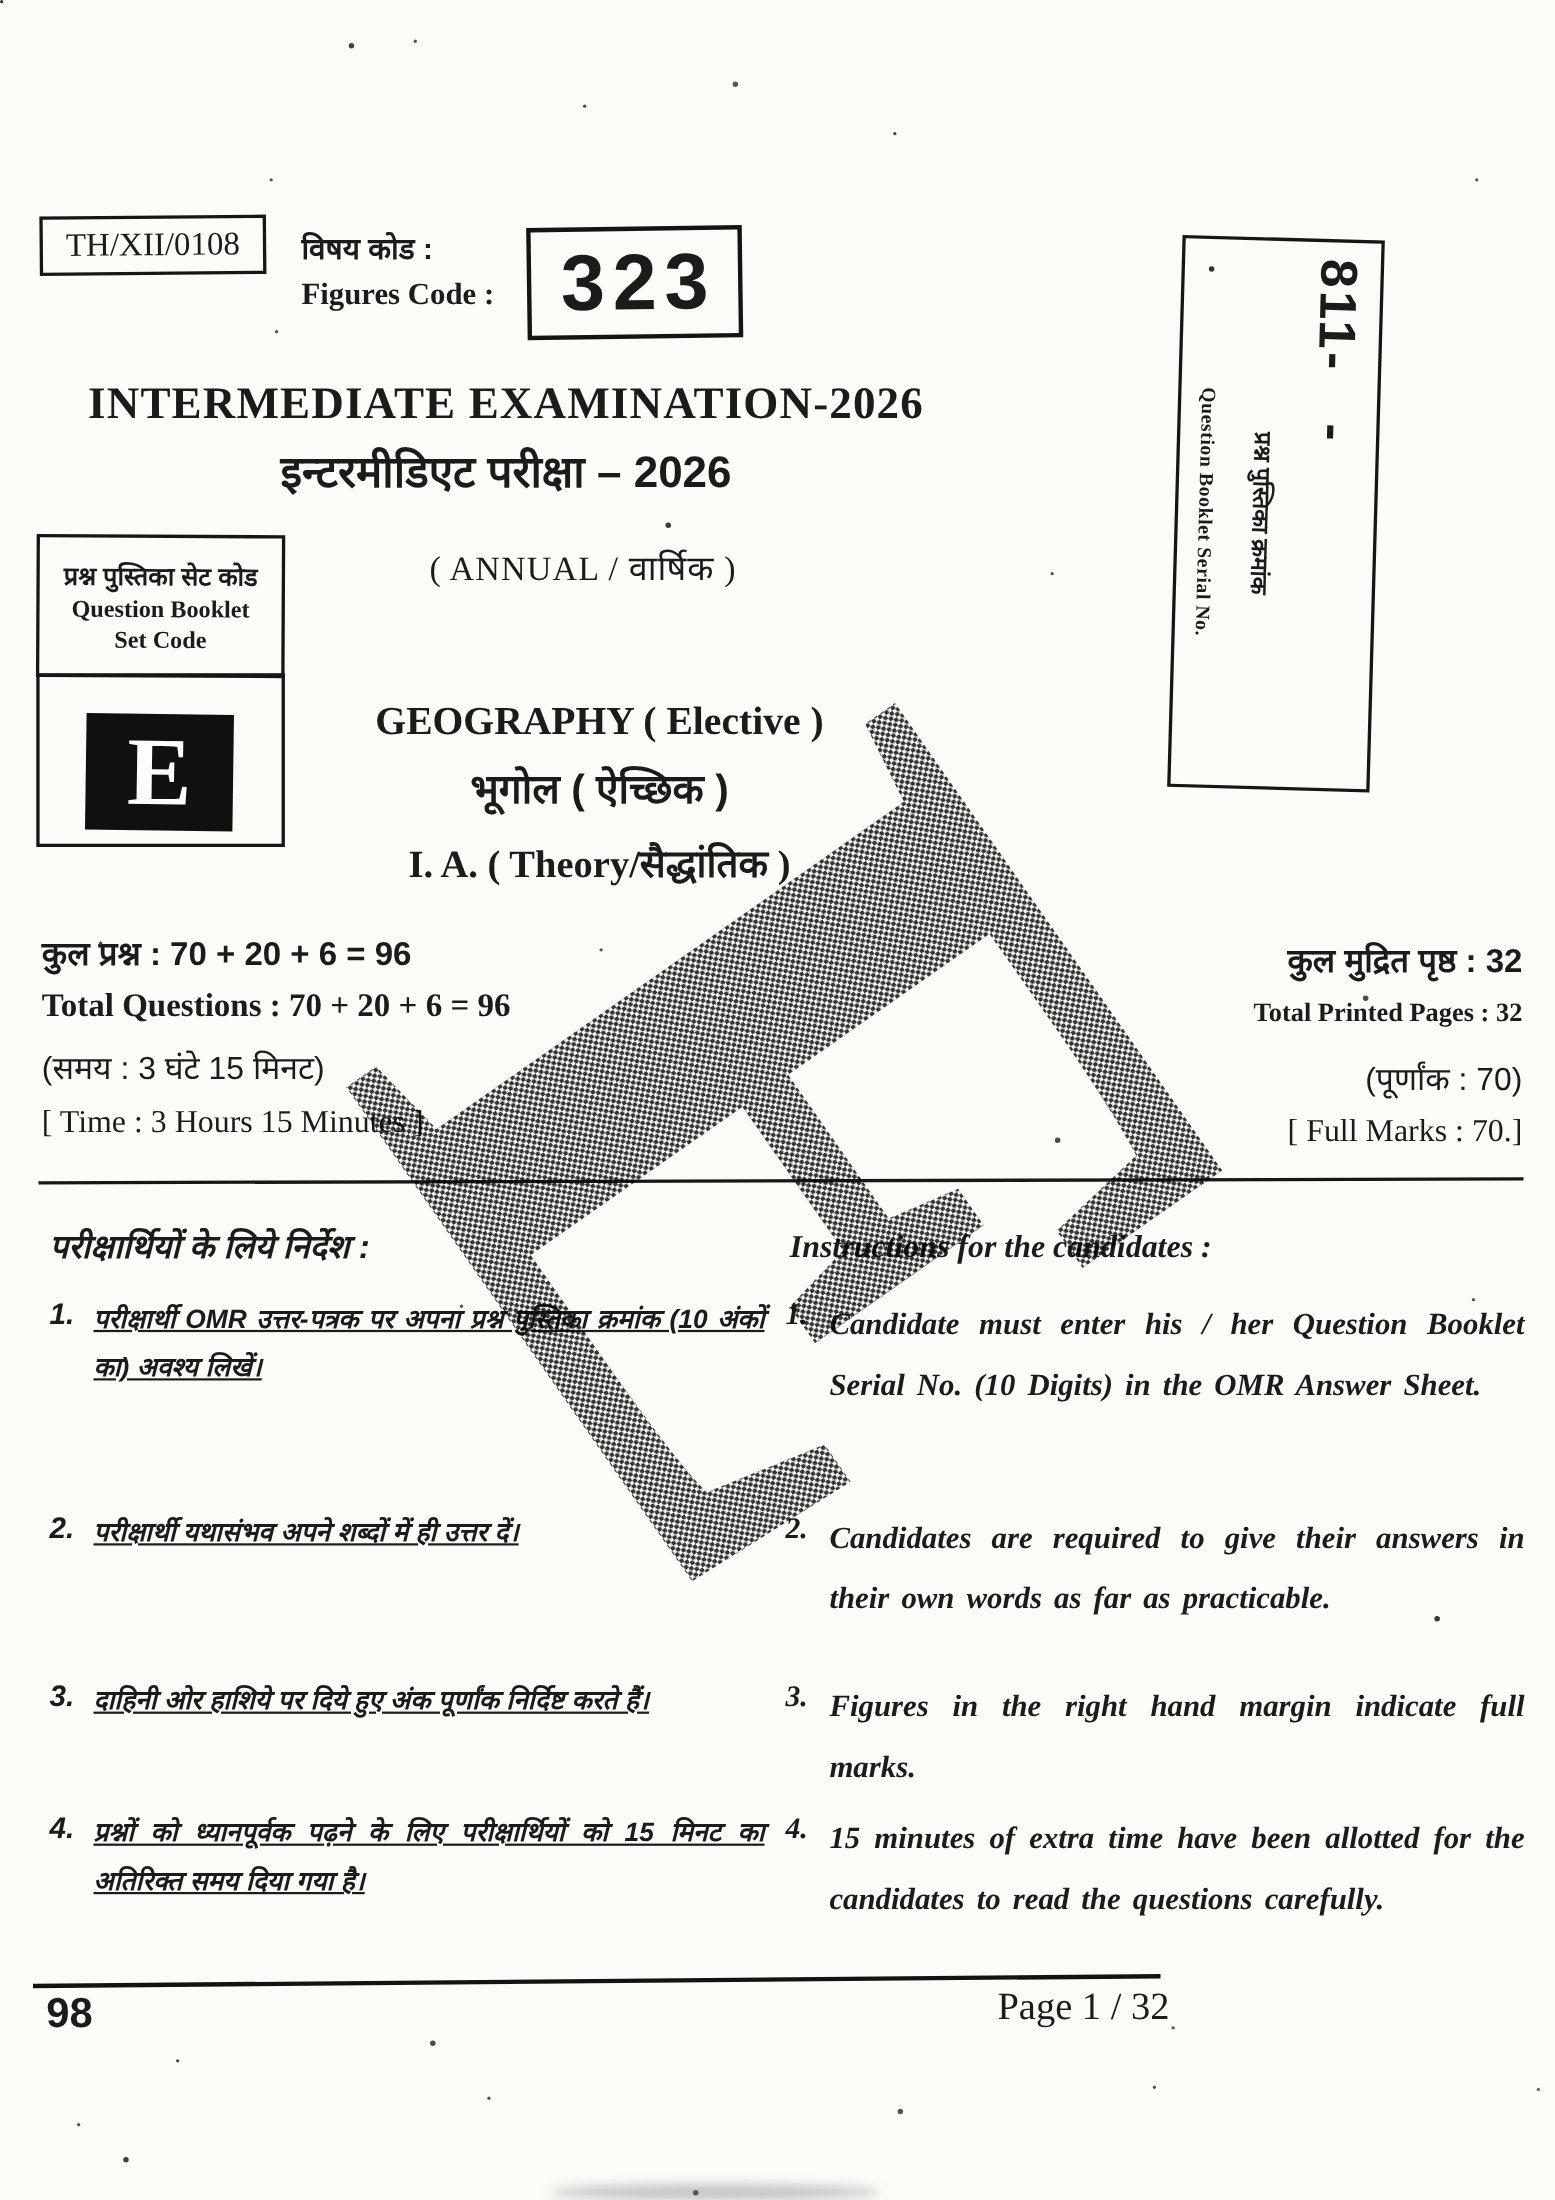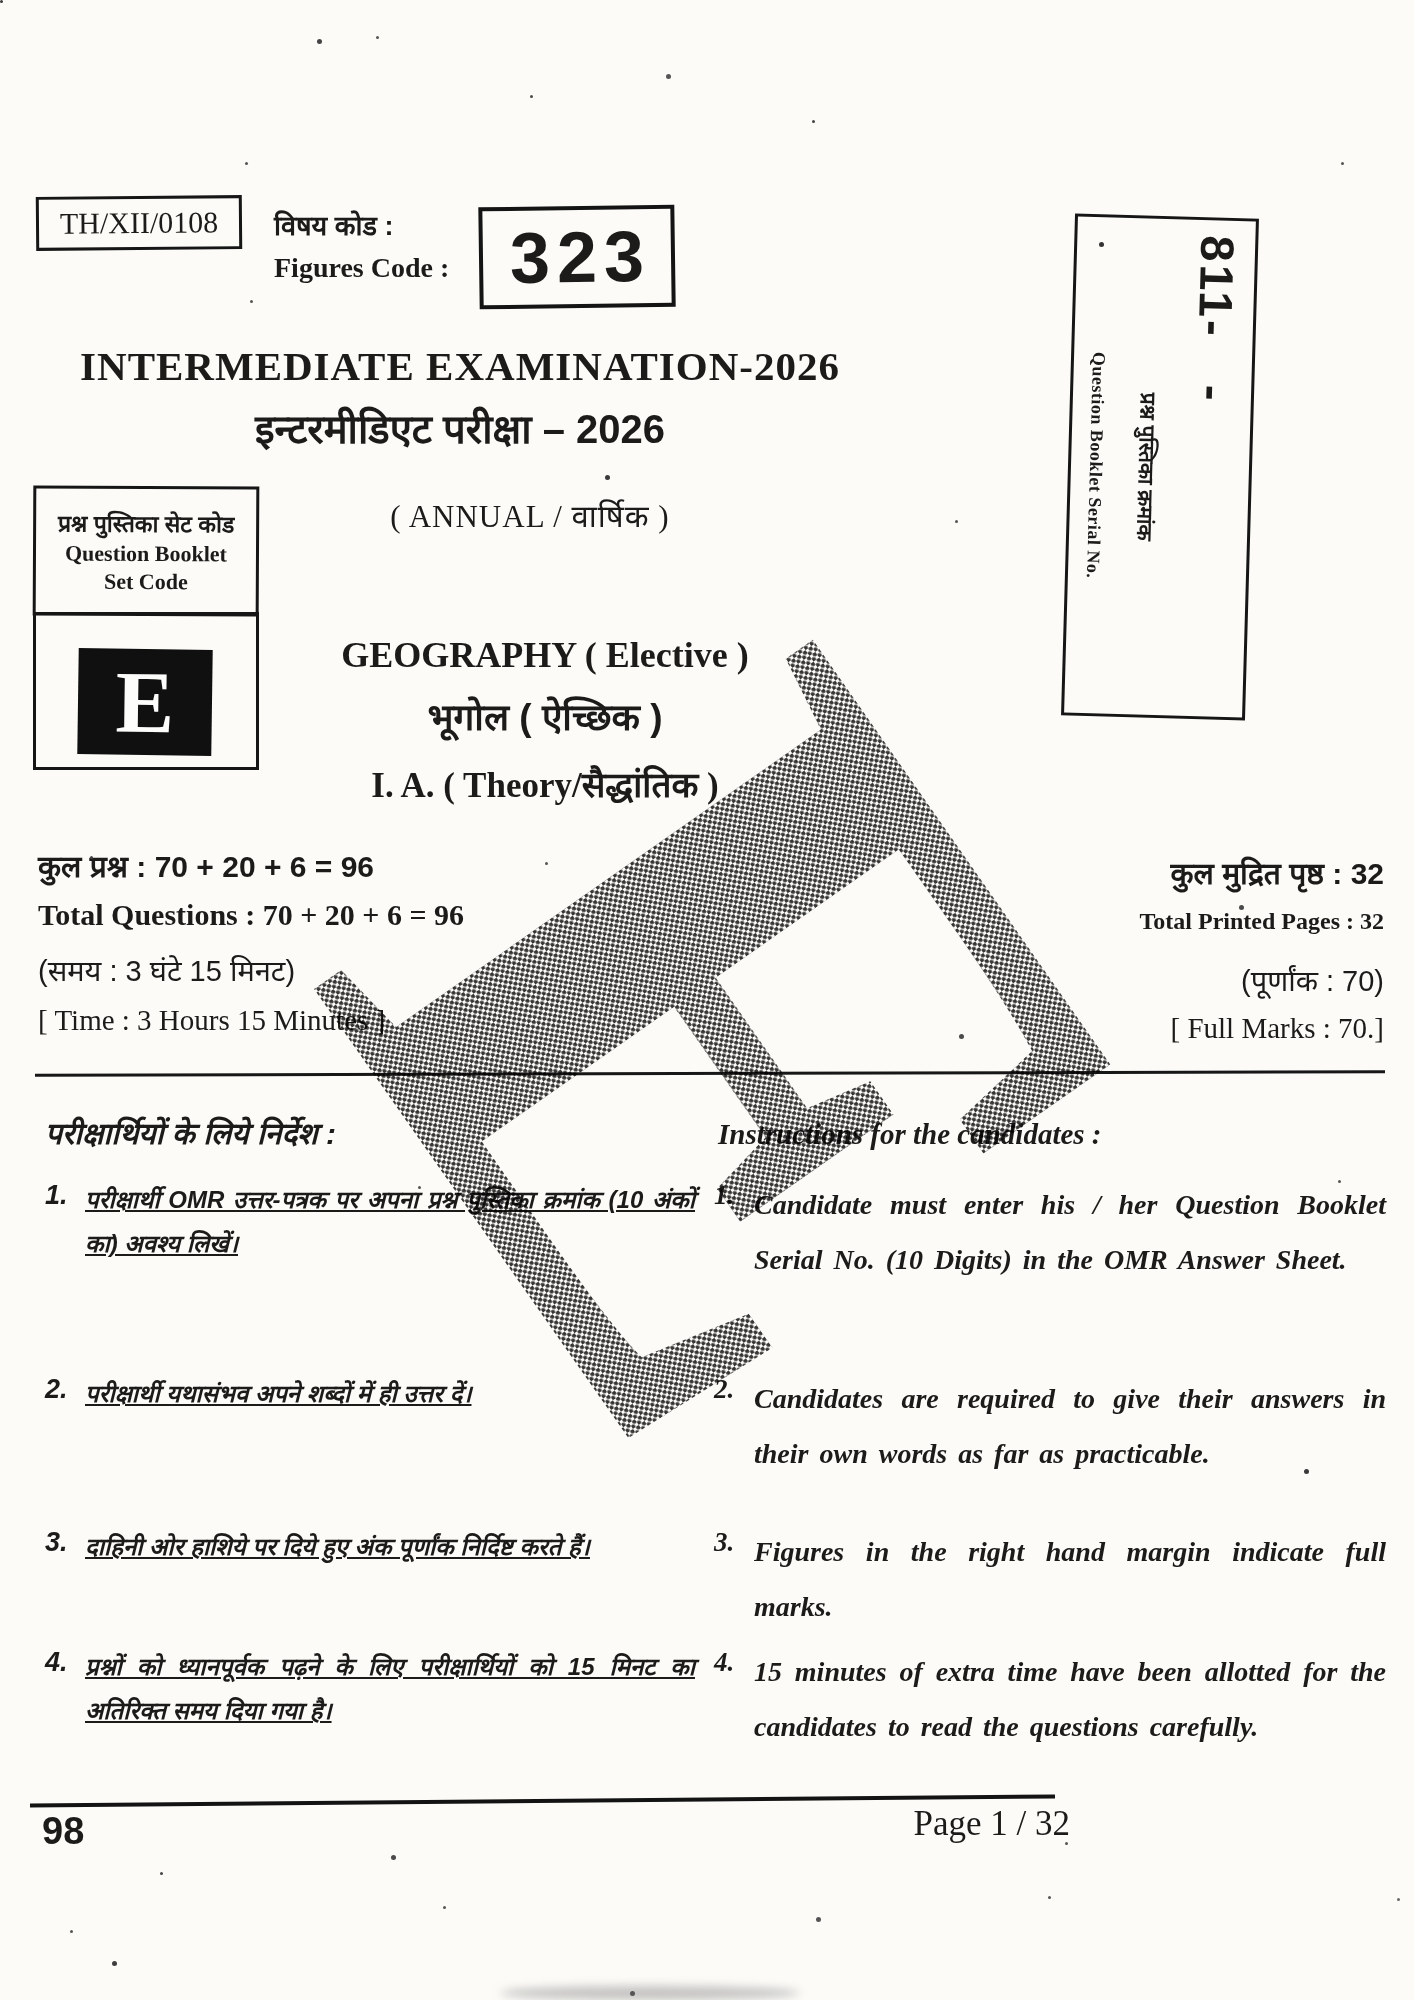--- a/index.html
+++ b/index.html
@@ -70,21 +70,21 @@
   .ins-hi .txt{font-family:"Liberation Sans",sans-serif;font-size:24px;font-weight:bold;font-style:italic;line-height:1.85;text-decoration:underline;}
   .ins-hi .num{font-family:"Liberation Sans",sans-serif;font-weight:bold;}
   .ins-en{width:672px;left:714px;}
   .ins-en .txt{font-size:28px;font-weight:bold;font-style:italic;line-height:1.95;word-spacing:4px;}
   .ins-en .num{font-weight:bold;}
   .i1{top:1178px;} .i2{top:1372px;} .i3{top:1525px;} .i4{top:1645px;}
 
   
   .rule-bot{left:30px;top:1799px;width:1025px;height:4px;background:#131313;transform:rotate(-.5deg);}
   .footer-left{left:42px;top:1810px;font-family:"Liberation Sans",sans-serif;font-size:38px;font-weight:800;}
-  .footer-right{left:900px;top:1804px;width:170px;font-size:35px;text-align:right;}
+  .footer-right{left:900px;top:1804px;width:170px;font-size:35px;text-align:center;}
 
   
   .watermark{left:240px;top:550px;transform:rotate(55deg);opacity:.93;mix-blend-mode:multiply;pointer-events:none;z-index:5;}
 
   .smudge{left:500px;top:1986px;width:300px;height:14px;background:rgba(110,110,110,.4);filter:blur(5px);border-radius:50%;z-index:2;}
   .specks{left:0;top:0;width:3px;height:3px;border-radius:50%;background:#3a3a3a;z-index:6;
     box-shadow:318px 40px 0 1px #444,376px 36px 0 0 #555,530px 95px 0 0 #4a4a4a,667px 75px 0 1px #555,
     812px 120px 0 0 #444,1100px 243px 0 1px #333,245px 162px 0 0 #555,606px 476px 0 1px #3a3a3a,
     955px 520px 0 0 #555,1341px 162px 0 0 #555,90px 856px 0 0 #444,545px 862px 0 0 #555,
     1240px 906px 0 1px #4a4a4a,418px 1186px 0 0 #555,1305px 1470px 0 1px #3a3a3a,1338px 1180px 0 0 #555,

